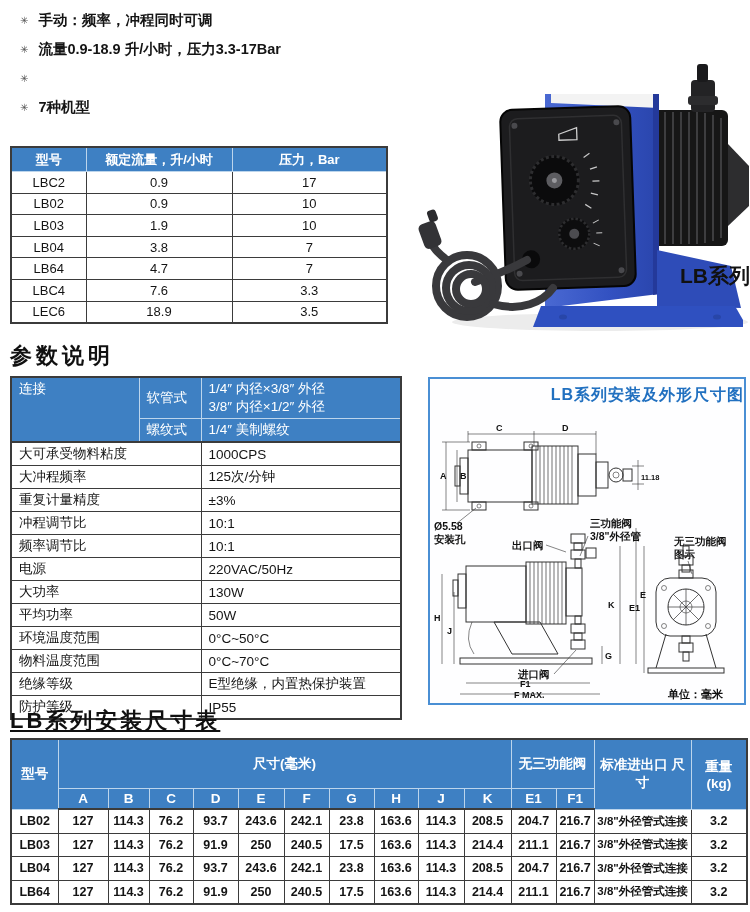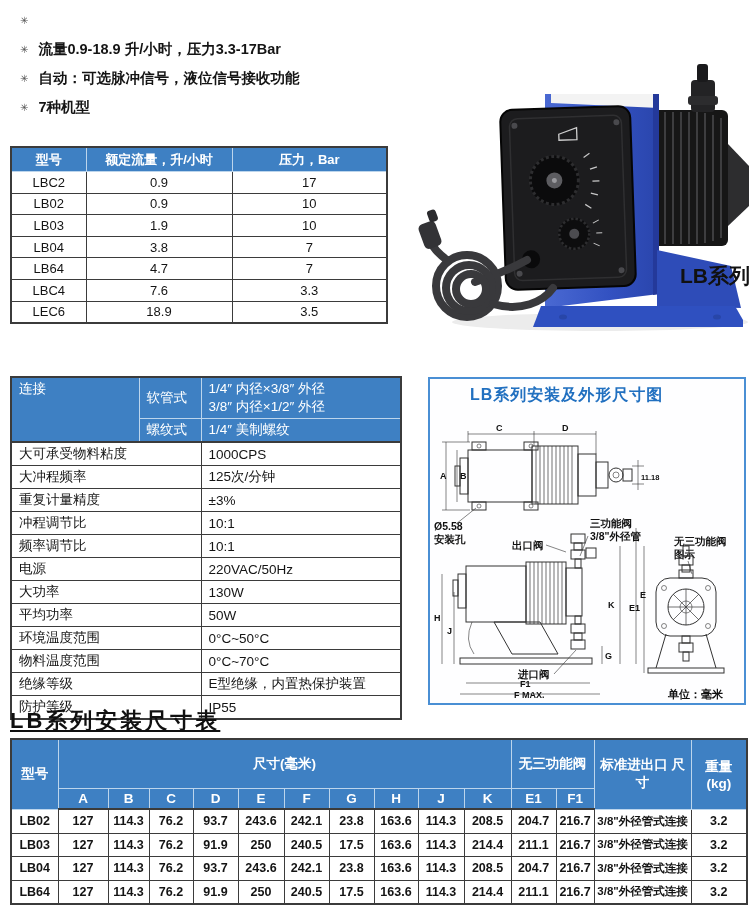--- a/index.html
+++ b/index.html
@@ -31,21 +31,21 @@
 
   
   #param-table{position:absolute;left:10px;top:376px;width:390px;border:2px solid #3b3b3b;padding-left:28px;}
   #param-table td{border:1px solid #3b3b3b;font-size:13.5px;padding:2px 7px;height:17.2px;vertical-align:middle;}
   #param-table td.blue{background:#3e80c3;color:#fff;border:1px solid #bcd5ec;}
   #param-table td.blue-bottom{border-bottom:2px solid #3b3b3b;}
   #param-table .v2{line-height:18px;}
 
   
   .diagram{position:absolute;left:428px;top:377px;width:314px;height:324px;border:2px solid #4a8fd4;background:#fefeff;}
-  .diagram-title{text-align:left;color:#2170c0;font-weight:bold;font-size:16px;padding-top:6px;letter-spacing:1px;padding-left:40px;}
+  .diagram-title{text-align:right;color:#2170c0;font-weight:bold;font-size:16px;padding-top:6px;letter-spacing:1px;padding-left:40px;}
   .diagram svg{display:block;}
   .dwg{stroke:#333;fill:none;stroke-width:1;}
   .dwg-thin{stroke:#333;fill:none;stroke-width:0.6;}
   .dim-t{font-size:9px;font-weight:bold;fill:#111;}
   .cjk-t{font-size:10.5px;font-weight:bold;fill:#111;}
   .unit-t{font-size:11px;font-weight:bold;fill:#111;}
 
   
   #dim-table{position:absolute;left:10px;top:738px;width:736px;border:2px solid #3b3b3b;}
   #dim-table th{background:#3e80c3;color:#fff;border:1px solid #bcd5ec;font-size:13.5px;font-weight:bold;padding:1px 2px;}
@@ -55,28 +55,28 @@
   #dim-table td.std{font-size:11.5px;white-space:nowrap;font-weight:bold;padding:1px 0;}
 </style>
 </head>
 <body>
 
 <div class="page">
 
   <ul class="features">
     <li>
         <span class="bullet">✳</span>
+        <span>手动：频率，冲程同时可调</span>
       </li>
     <li>
         <span class="bullet">✳</span>
         <span>流量0.9-18.9 升/小时，压力3.3-17Bar</span>
       </li>
     <li>
         <span class="bullet">✳</span>
-        <span>自动：可选脉冲信号，液位信号接收功能</span>
       </li>
     <li>
         <span class="bullet">✳</span>
         <span>7种机型</span>
       </li>
   </ul>
 
   <table id="flow-table">
     <colgroup>
         <col style="width:75px">
@@ -205,20 +205,21 @@
         <circle cx="76" cy="231" r="15"></circle>
         <path d="M98,246 C126,254 148,244 158,230"></path>
         <path d="M52,202 C44,196 38,190 36,184"></path>
       </g>
       <rect x="26" y="164" width="18" height="26" rx="5" fill="#333336" transform="rotate(-20 35 177)"></rect>
       <rect x="33" y="152" width="9" height="12" rx="3" fill="#2a2a2d" transform="rotate(-20 37 158)"></rect>
     </svg>
     <div class="pump-label">LB系列</div>
   </div>
 
+  <div class="section-title" id="st2">参数说明</div>
   <table id="param-table">
     <colgroup>
         <col style="width:128px">
         <col style="width:62px">
         <col style="width:200px">
       </colgroup>
     <tbody>
       <tr>
         <td class="blue blue-bottom" rowspan="2" style="vertical-align:top;">连接</td>
         <td class="blue">软管式</td>

